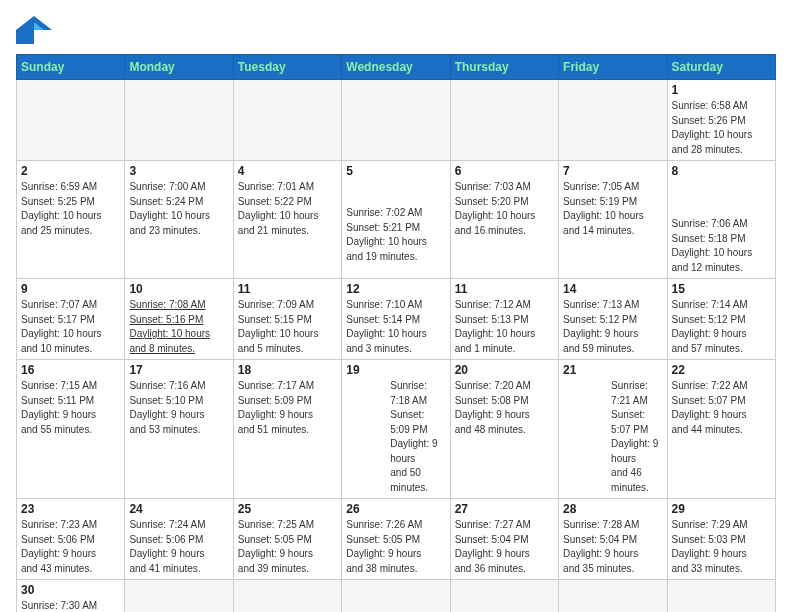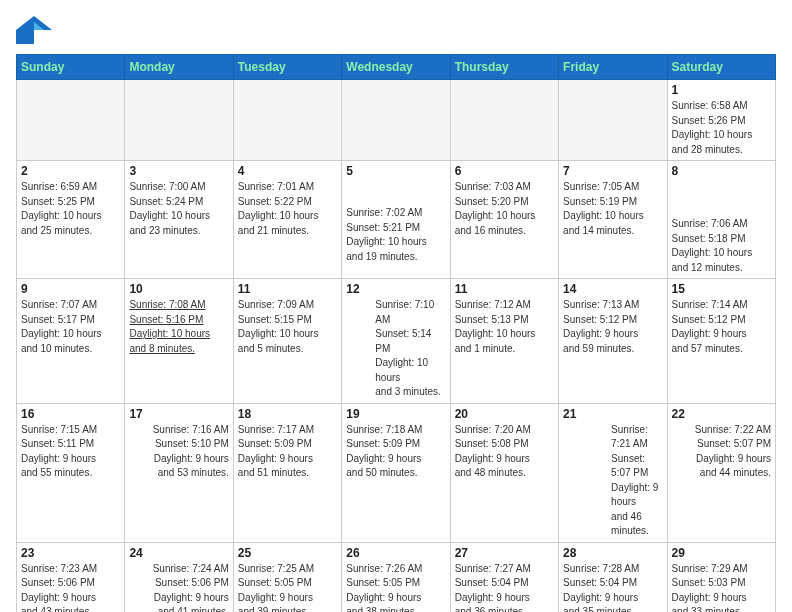--- a/index.html
+++ b/index.html
@@ -214,21 +214,21 @@
           </td>
           <td>
             <span class="day-number">11</span>
             <div class="day-info" style="white-space: pre-line;">Sunrise: 7:09 AM
 Sunset: 5:15 PM
 Daylight: 10 hours
 and 5 minutes.</div>
           </td>
           <td>
             <span class="day-number">12</span>
-            <div class="day-info" style="white-space: pre-line; margin-left: 29px;">Sunrise: 7:10 AM
+            <div class="day-info" style="white-space: pre-line;">Sunrise: 7:10 AM
 Sunset: 5:14 PM
 Daylight: 10 hours
 and 3 minutes.</div>
           </td>
           <td>
             <span class="day-number">11</span>
             <div class="day-info" style="white-space: pre-line;">Sunrise: 7:12 AM
 Sunset: 5:13 PM
 Daylight: 10 hours
 and 1 minute.</div>
@@ -251,72 +251,72 @@
         <tr>
           <td>
             <span class="day-number">16</span>
             <div class="day-info" style="white-space: pre-line;">Sunrise: 7:15 AM
 Sunset: 5:11 PM
 Daylight: 9 hours
 and 55 minutes.</div>
           </td>
           <td>
             <span class="day-number">17</span>
-            <div class="day-info" style="white-space: pre-line; text-align: right;">Sunrise: 7:16 AM
+            <div class="day-info" style="white-space: pre-line;">Sunrise: 7:16 AM
 Sunset: 5:10 PM
 Daylight: 9 hours
 and 53 minutes.</div>
           </td>
           <td>
             <span class="day-number">18</span>
             <div class="day-info" style="white-space: pre-line;">Sunrise: 7:17 AM
 Sunset: 5:09 PM
 Daylight: 9 hours
 and 51 minutes.</div>
           </td>
           <td>
             <span class="day-number">19</span>
-            <div class="day-info" style="white-space: pre-line;">Sunrise: 7:18 AM
+            <div class="day-info" style="white-space: pre-line; margin-left: 44px;">Sunrise: 7:18 AM
 Sunset: 5:09 PM
 Daylight: 9 hours
 and 50 minutes.</div>
           </td>
           <td>
             <span class="day-number">20</span>
             <div class="day-info" style="white-space: pre-line;">Sunrise: 7:20 AM
 Sunset: 5:08 PM
 Daylight: 9 hours
 and 48 minutes.</div>
           </td>
           <td>
             <span class="day-number">21</span>
             <div class="day-info" style="white-space: pre-line; margin-left: 48px;">Sunrise: 7:21 AM
 Sunset: 5:07 PM
 Daylight: 9 hours
 and 46 minutes.</div>
           </td>
           <td>
             <span class="day-number">22</span>
-            <div class="day-info" style="white-space: pre-line; text-align: right;">Sunrise: 7:22 AM
+            <div class="day-info" style="white-space: pre-line;">Sunrise: 7:22 AM
 Sunset: 5:07 PM
 Daylight: 9 hours
 and 44 minutes.</div>
           </td>
         </tr>
         <tr>
           <td>
             <span class="day-number">23</span>
             <div class="day-info" style="white-space: pre-line;">Sunrise: 7:23 AM
 Sunset: 5:06 PM
 Daylight: 9 hours
 and 43 minutes.</div>
           </td>
           <td>
             <span class="day-number">24</span>
-            <div class="day-info" style="white-space: pre-line; text-align: right;">Sunrise: 7:24 AM
+            <div class="day-info" style="white-space: pre-line;">Sunrise: 7:24 AM
 Sunset: 5:06 PM
 Daylight: 9 hours
 and 41 minutes.</div>
           </td>
           <td>
             <span class="day-number">25</span>
             <div class="day-info" style="white-space: pre-line;">Sunrise: 7:25 AM
 Sunset: 5:05 PM
 Daylight: 9 hours
 and 39 minutes.</div>

